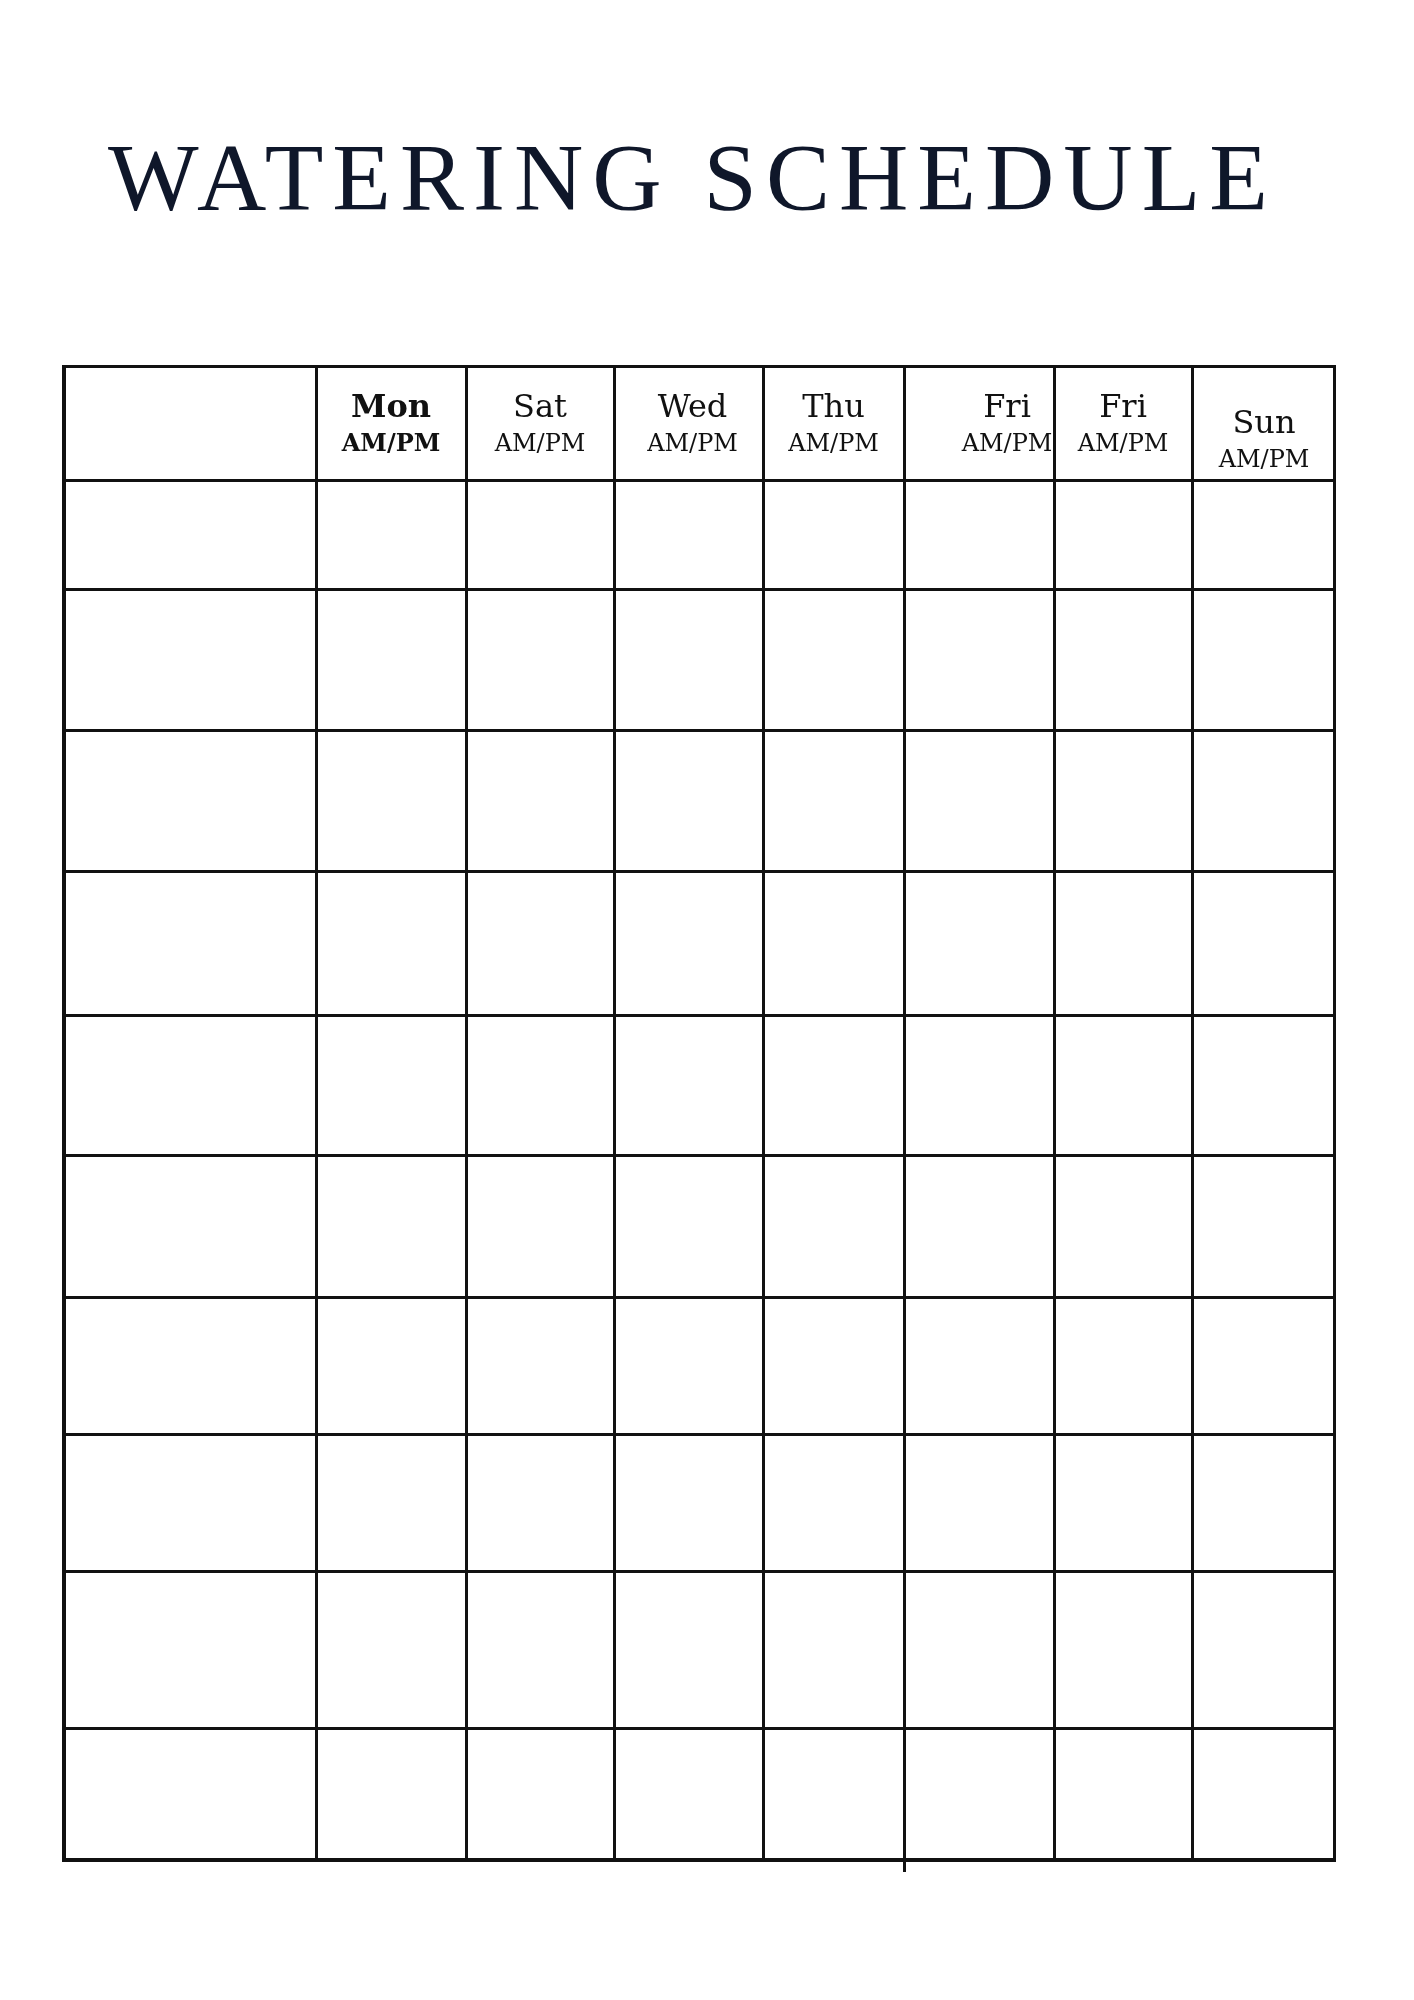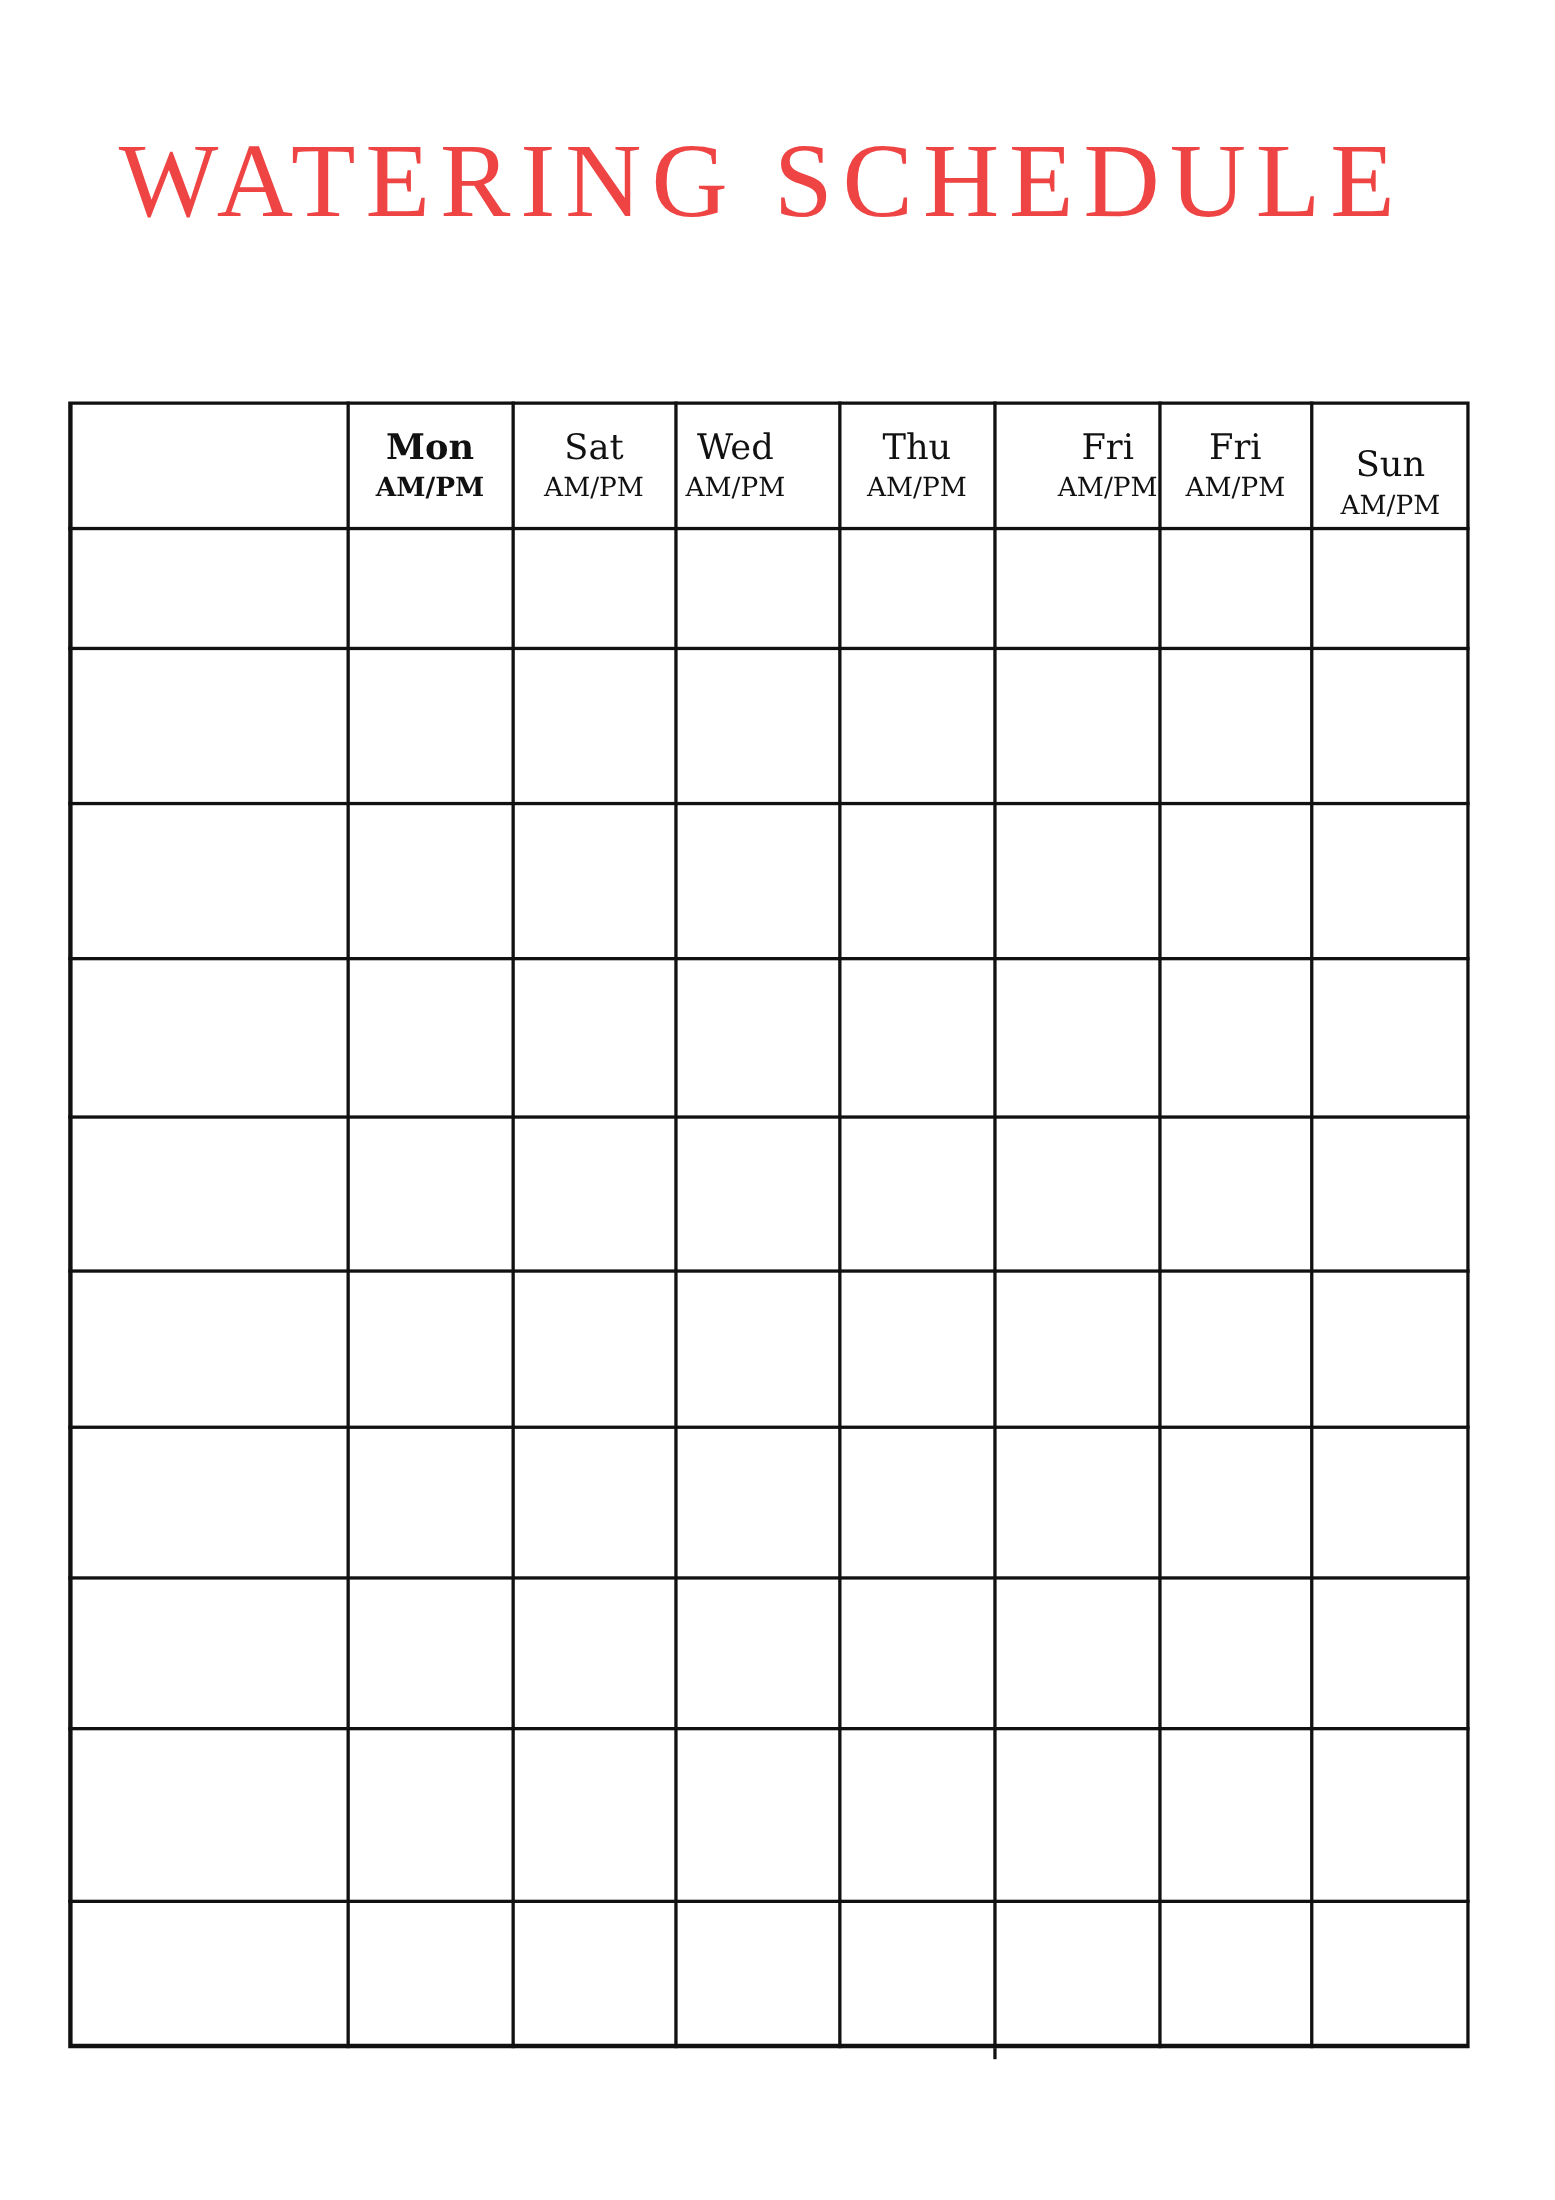--- a/index.html
+++ b/index.html
@@ -1,21 +1,21 @@
 <!DOCTYPE html>
 <html><head>
 <meta charset="utf-8">
 <style>
   html, body { margin: 0; padding: 0; background: #ffffff; }
   body { width: 1414px; height: 2000px; position: relative; overflow: hidden;
          font-family: "DejaVu Serif", "Liberation Serif", serif; color: #111111; }
-  .title { position: absolute; left: 108px; top: 114px; width: 1170px;
+  .title { position: absolute; left: 108px; top: 128px; width: 1170px;
            font-family: "Liberation Serif", "DejaVu Serif", serif;
            font-size: 96px; line-height: 100px; letter-spacing: 9px;
-           white-space: nowrap; font-weight: normal; color: #ef4444; }
+           white-space: nowrap; font-weight: normal; color: #0f172a; }
   .grid { position: absolute; left: 62px; top: 365px; width: 1274px; height: 1497px; }
   .vline { position: absolute; top: 0; width: 3px; height: 100%; background: #111111; }
   .hline { position: absolute; left: 0; height: 3px; width: 100%; background: #111111; }
   .border { position: absolute; left: 0; top: 0; right: 0; bottom: 0;
             border: 3px solid #111111; border-left-width: 4px; border-bottom-width: 4px; box-sizing: border-box; }
   .tick { position: absolute; width: 3px; background: #111111; }
   .hcell { position: absolute; top: 0; height: 115px; display: flex; flex-direction: column;
            align-items: center; justify-content: center; text-align: center; }
   .day { font-size: 32px; line-height: 40px; }
   .ampm { font-size: 24px; line-height: 34px; }
@@ -48,21 +48,21 @@
     <div class="hline" style="top: 1205px;"></div>
     <div class="hline" style="top: 1362px;"></div>
     <div class="hcell" style="left: 254px; width: 150px; height: 115px; font-weight: bold;">
       <span class="day">Mon</span>
       <span class="ampm">AM/PM</span>
     </div>
     <div class="hcell" style="left: 404px; width: 148px; height: 115px;">
       <span class="day">Sat</span>
       <span class="ampm">AM/PM</span>
     </div>
-    <div class="hcell" style="left: 532px; width: 149px; height: 115px;">
+    <div class="hcell" style="left: 556px; width: 149px; height: 115px;">
       <span class="day">Wed</span>
       <span class="ampm">AM/PM</span>
     </div>
     <div class="hcell" style="left: 701px; width: 141px; height: 115px;">
       <span class="day">Thu</span>
       <span class="ampm">AM/PM</span>
     </div>
     <div class="hcell" style="left: 842px; width: 150px; height: 115px; margin-left: 28px;">
       <span class="day">Fri</span>
       <span class="ampm">AM/PM</span>

